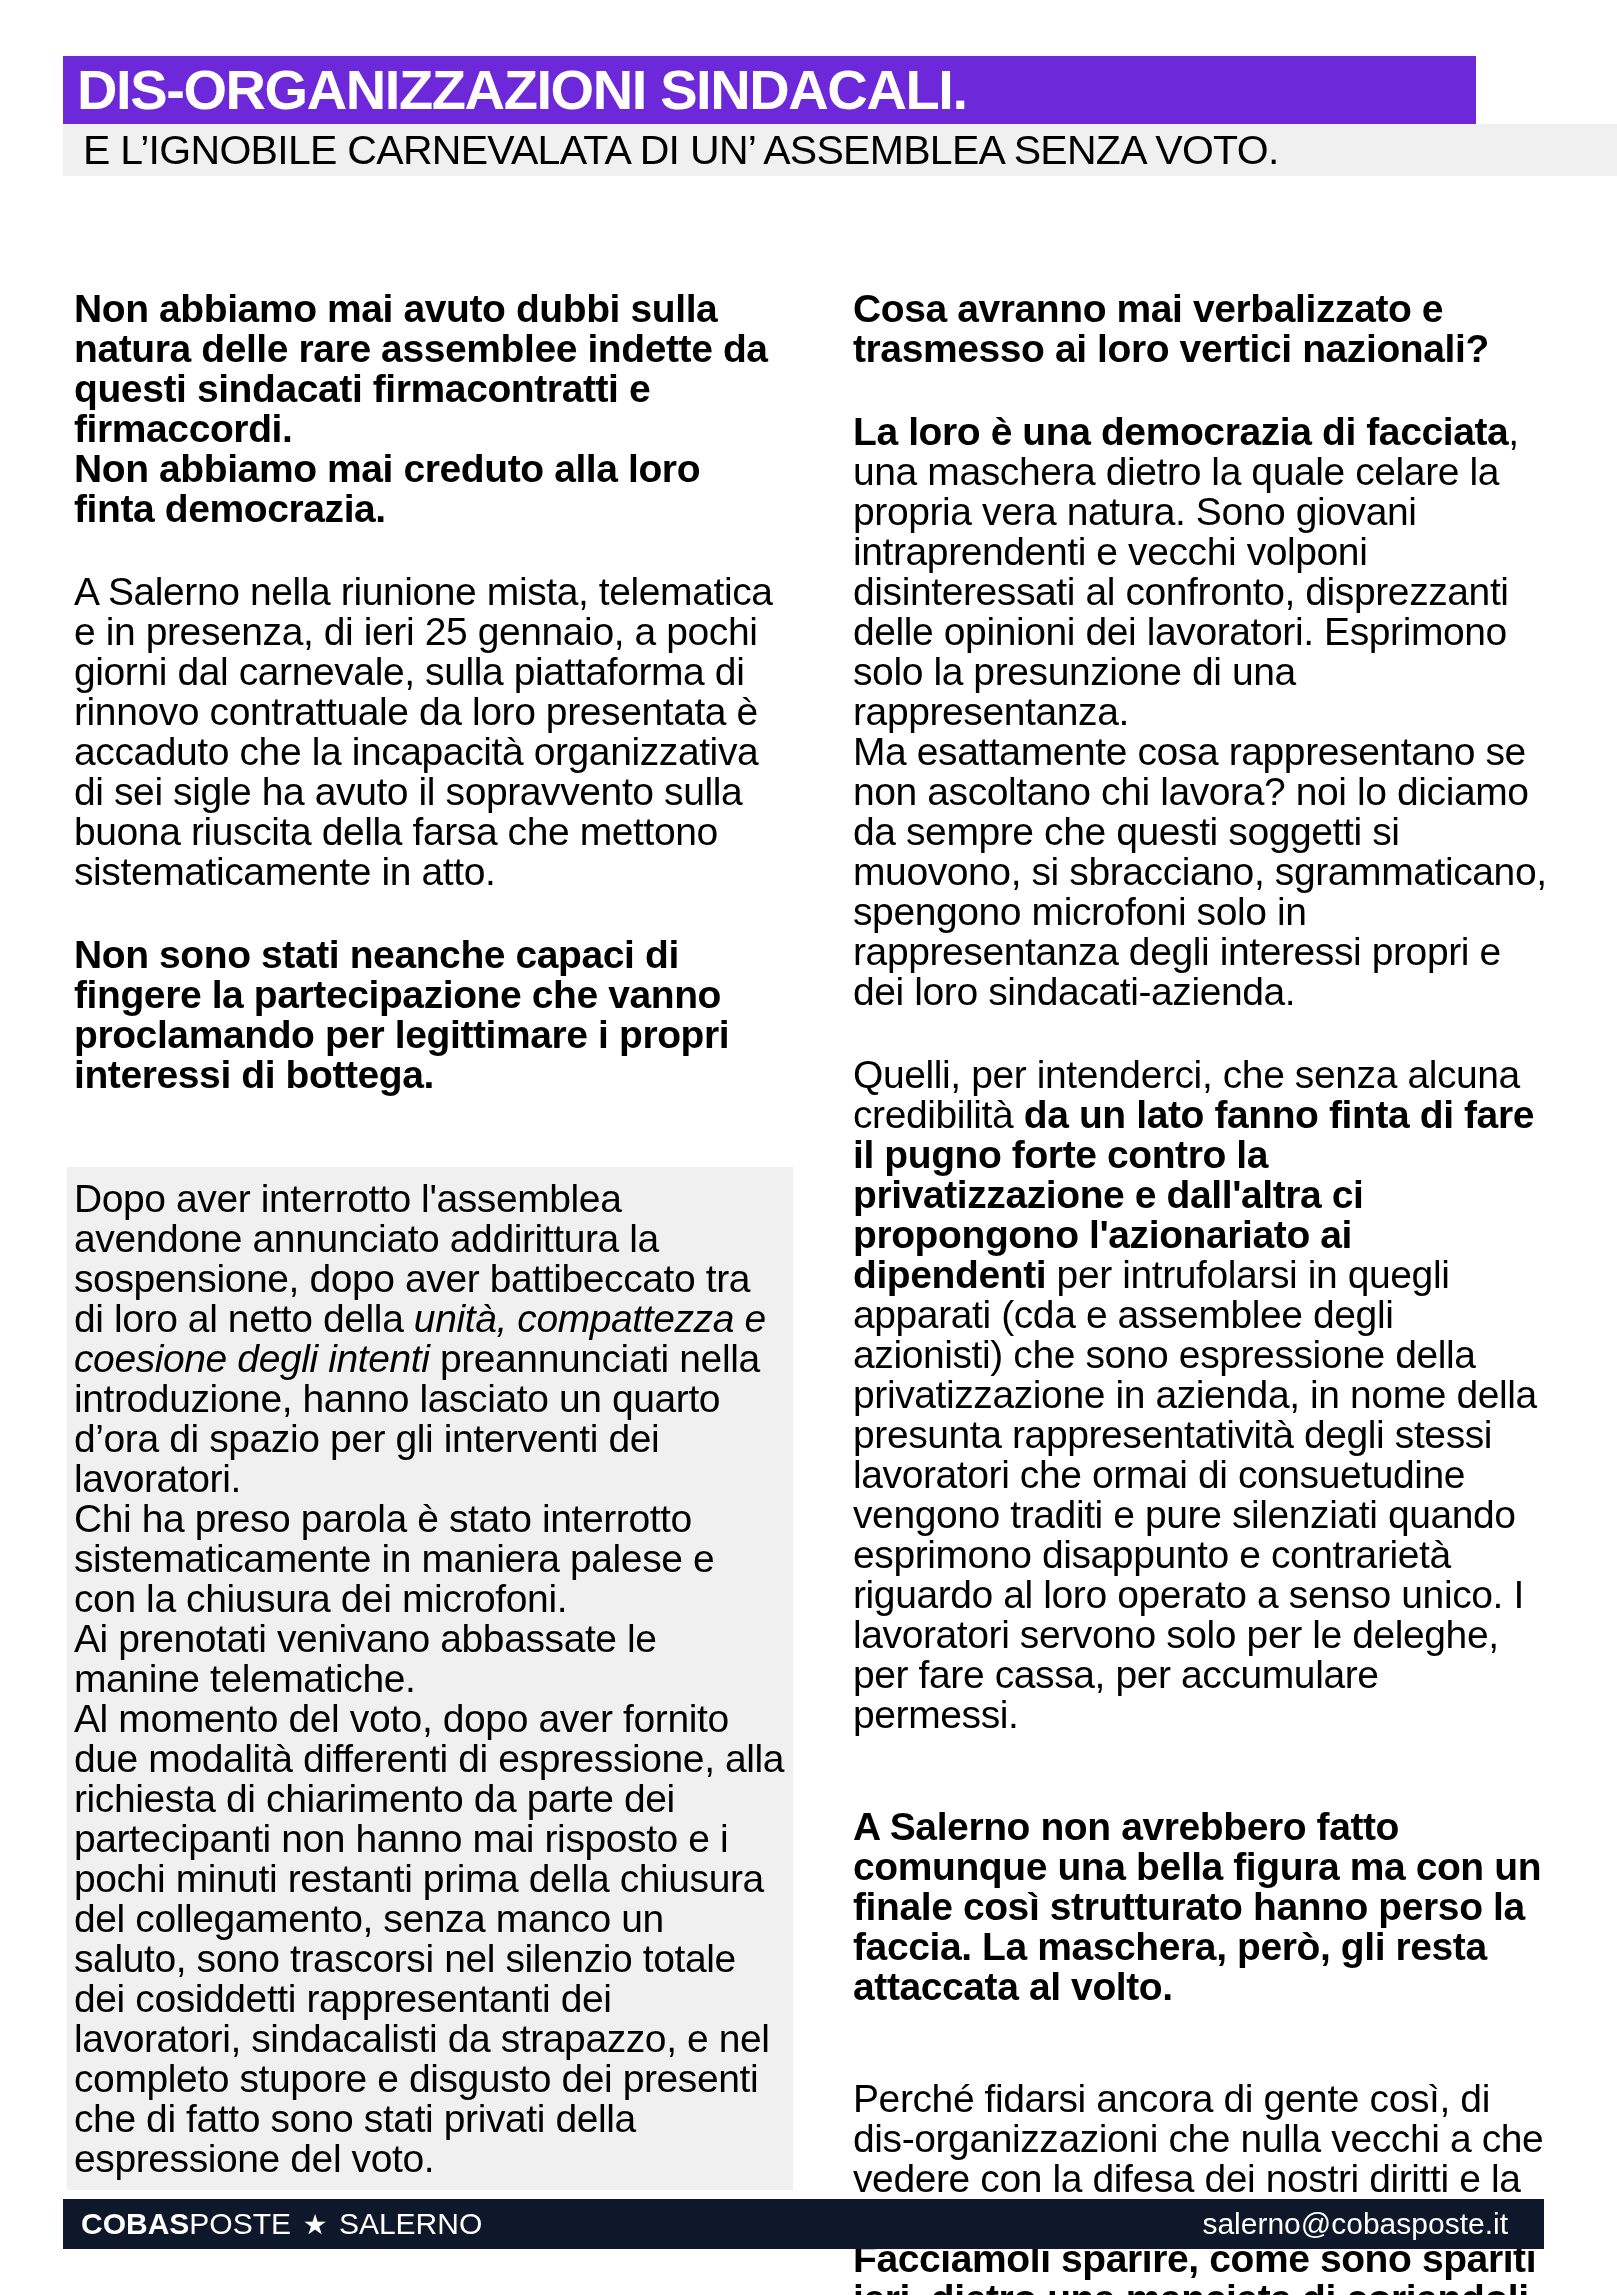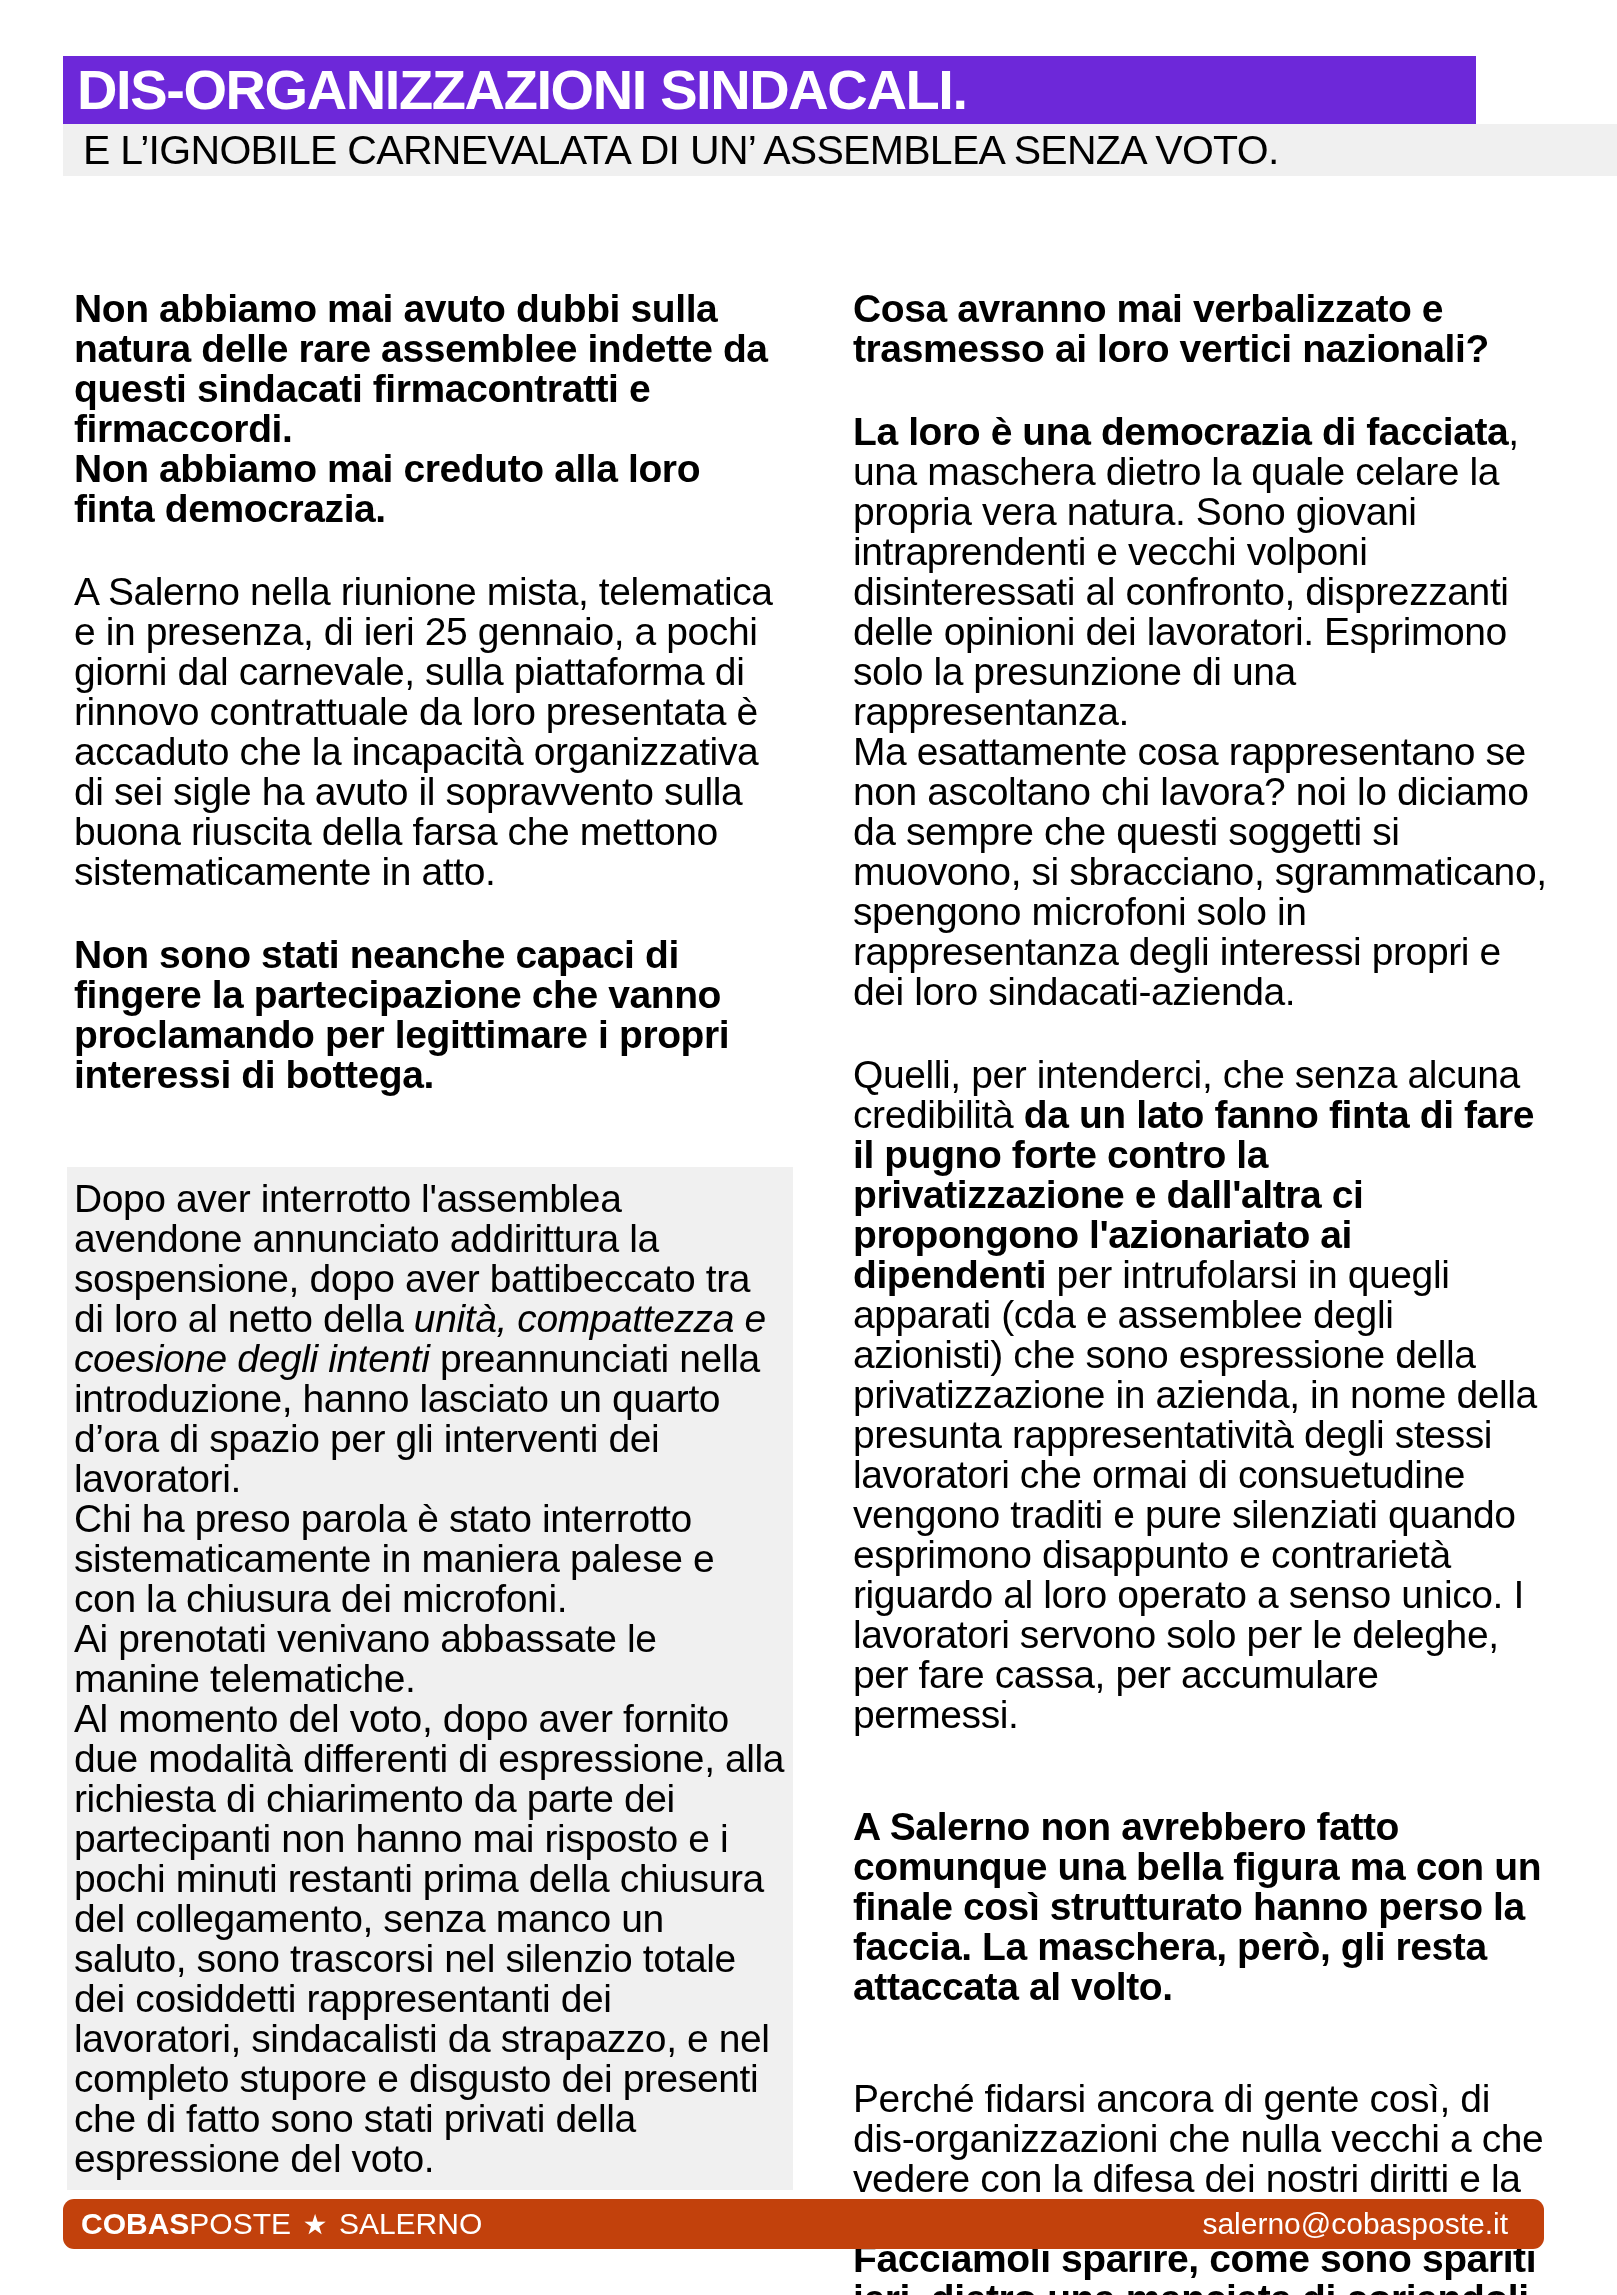--- a/index.html
+++ b/index.html
@@ -72,27 +72,26 @@
   .para.b, .b { font-weight: bold; }
   .i { font-style: italic; }
   .footer {
     position: absolute;
     left: 63px;
     top: 2199px;
     width: 1481px;
     height: 50px;
     box-sizing: border-box;
     padding: 0 36px 0 18px;
-    background: #c2410c;
+    background: #0f172a;
     color: #ffffff;
     display: flex;
     align-items: center;
     justify-content: space-between;
     font-size: 30px;
-    border-radius: 11px;
   }
   .footer-brand { display: flex; align-items: center; letter-spacing: 0; }
   .fb-bold { font-weight: bold; }
   .fb-reg  { font-weight: normal; text-align: right; }
   .fb-star { font-size: 27.5px; margin: 0 11.6px; }
   .footer-email { font-weight: normal; letter-spacing: 0; margin-left: 24px; }
 </style>
 </head>
 <body>
 

